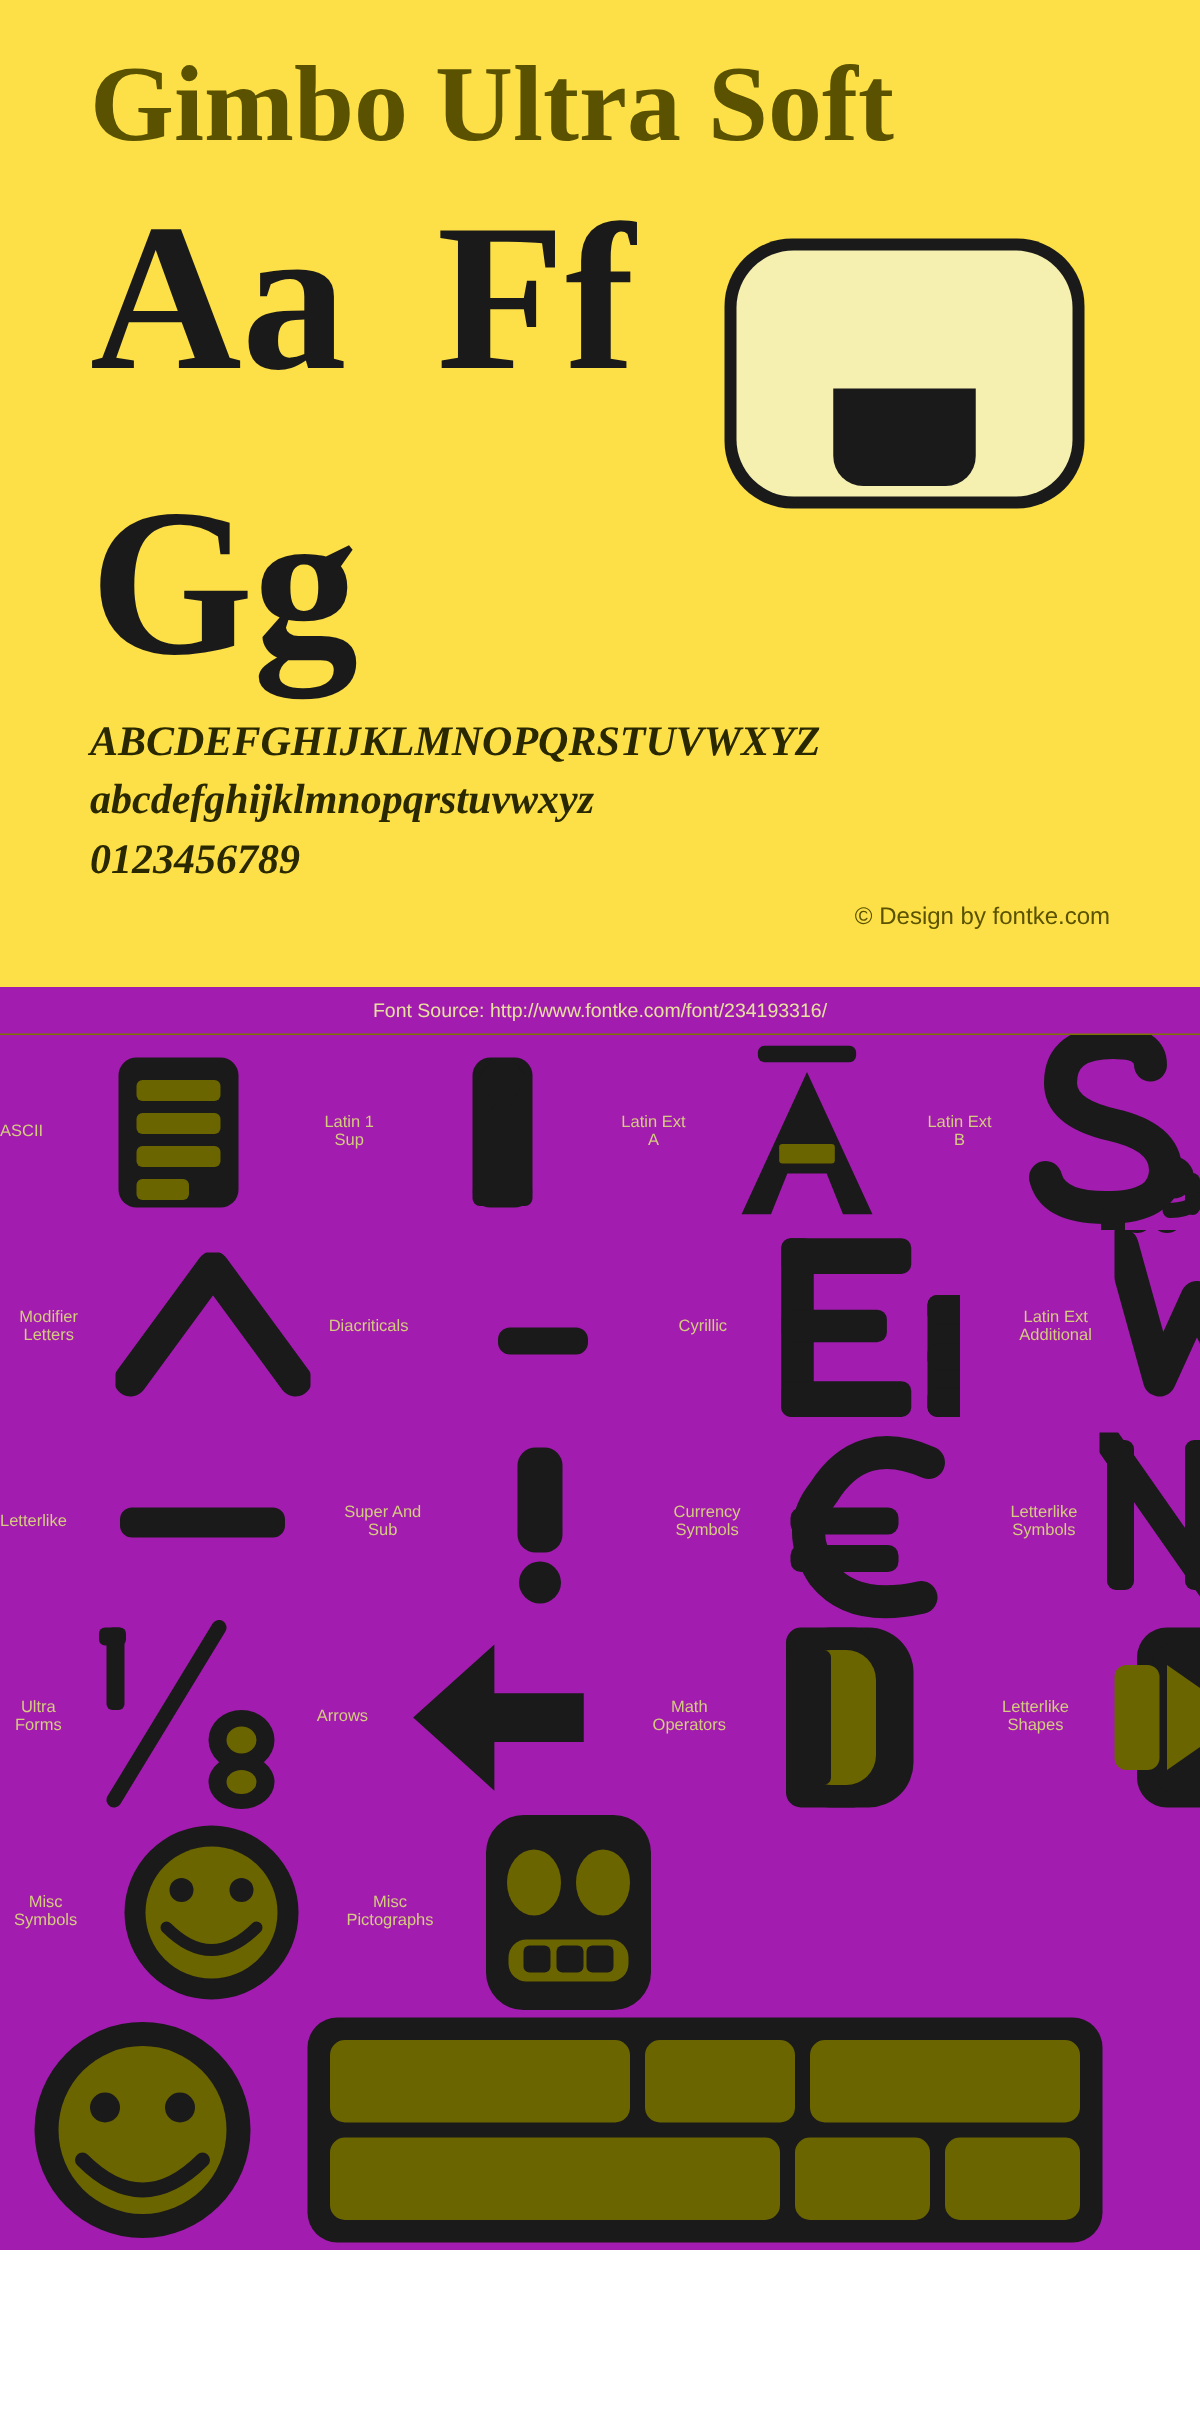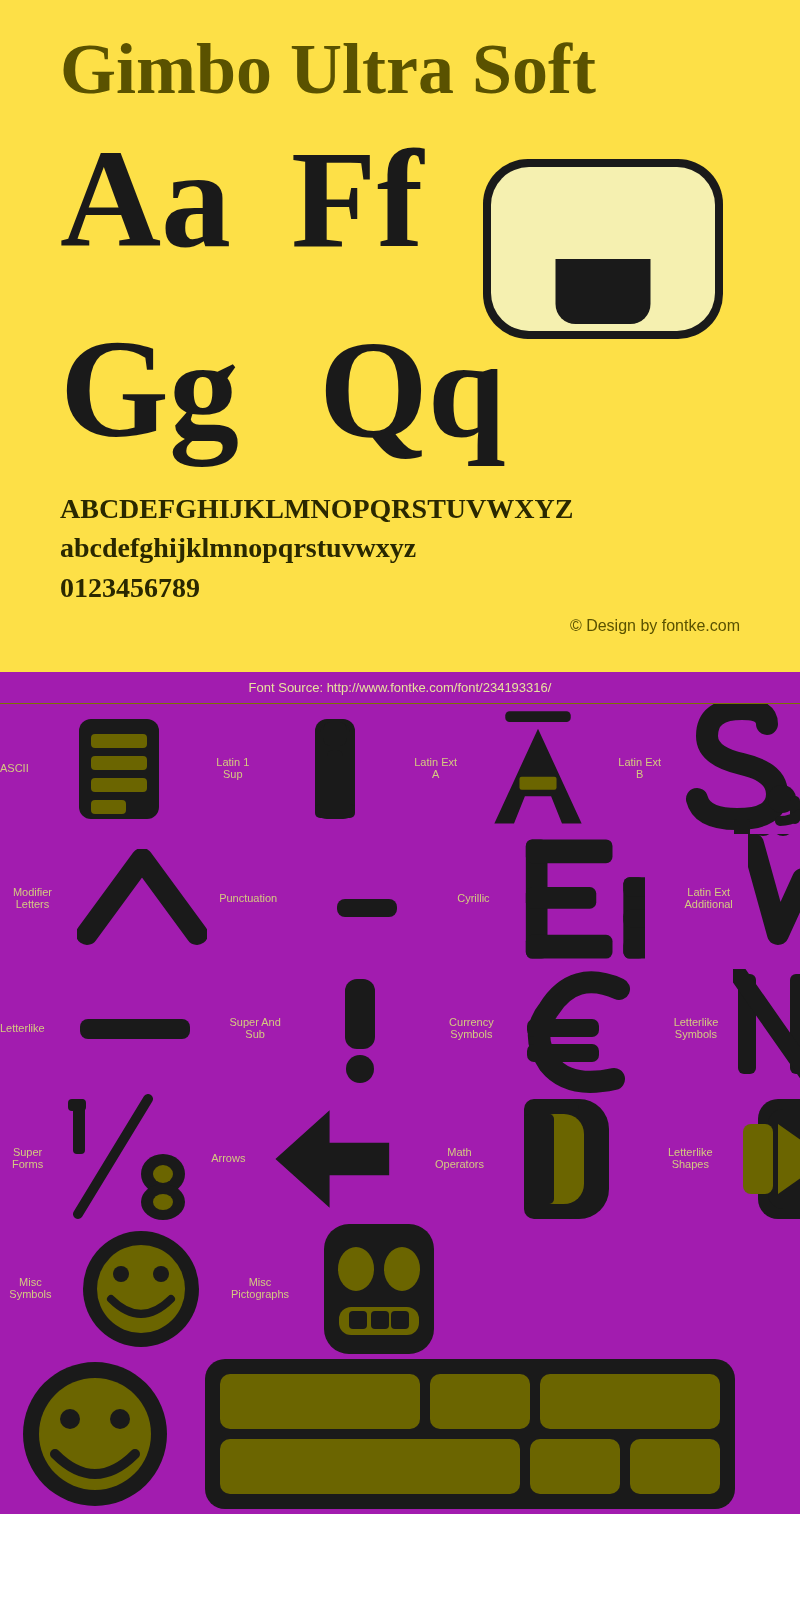--- a/index.html
+++ b/index.html
@@ -24,21 +24,22 @@
     .glyph-large {
       font-size: 140px;
       font-weight: 900;
       color: #1a1a1a;
       font-family: Georgia, serif;
       line-height: 1;
       margin-right: 60px;
     }
 
     .alphabet-section {
-      margin-top: 30px;
+      margin-top: 16px;
+      font-style: italic;
     }
 
     .alphabet-text {
       font-size: 28px;
       font-weight: 900;
       color: #2a2800;
       font-family: Georgia, serif;
       line-height: 1.4;
     }
 
@@ -99,21 +100,20 @@
     <div class="glyph-large">Ff</div>
 
     <div style="width:240px; height:180px; background:#1a1a1a; border-radius:45px; position:relative; margin-top:30px;">
       <div style="position:absolute; top:8px; left:8px; right:8px; bottom:8px; background:#f5f0b0; border-radius:38px;"></div>
       <div style="position:absolute; bottom:15px; left:50%; transform:translateX(-50%); width:95px; height:65px; background:#1a1a1a; border-radius:0 0 20px 20px; z-index:2;"></div>
     </div>
   </div>
 
   <div style="display:flex; align-items:flex-start; margin-top:-20px;">
     <div class="glyph-large">Gg</div>
-    <div class="glyph-large" style="margin-left:20px;">Qq</div>
   </div>
 
   <div class="alphabet-section">
     <div class="alphabet-text">ABCDEFGHIJKLMNOPQRSTUVWXYZ</div>
     <div class="alphabet-text">abcdefghijklmnopqrstuvwxyz</div>
     <div class="alphabet-text">0123456789</div>
   </div>
 
   <div class="copyright">© Design by fontke.com</div>
 </div>
@@ -181,21 +181,21 @@
       <div class="cell-icon-area">
         <svg viewBox="0 0 130 100" width="130" height="100">
 
           <path d="M10,85 L65,10 L120,85" stroke="#1a1a1a" stroke-width="22" fill="none" stroke-linecap="round" stroke-linejoin="round"></path>
 
           <rect x="150" y="50" width="60" height="18" rx="8" fill="#1a1a1a"></rect>
         </svg>
       </div>
     </div>
     <div class="section-cell">
-      <div class="cell-label">Punctuation</div>
+      <div class="cell-label">Diacriticals</div>
       <div class="cell-icon-area">
         <svg viewBox="0 0 100 100" width="100" height="100">
           <rect x="20" y="50" width="60" height="18" rx="8" fill="#1a1a1a"></rect>
         </svg>
       </div>
     </div>
     <div class="section-cell">
       <div class="cell-label">Cyrillic</div>
       <div class="cell-icon-area">
         <svg viewBox="0 0 120 120" width="130" height="130">
@@ -278,21 +278,21 @@
           <rect x="88" y="60" width="55" height="12" rx="4" fill="#1a1a1a"></rect>
           <rect x="88" y="80" width="55" height="12" rx="4" fill="#1a1a1a"></rect>
           <rect x="88" y="100" width="55" height="12" rx="4" fill="#1a1a1a"></rect>
         </svg>
       </div>
     </div>
   </div>
 
   <div class="section-row">
     <div class="section-cell">
-      <div class="cell-label">Super Forms</div>
+      <div class="cell-label">Ultra Forms</div>
       <div class="cell-icon-area">
         <svg viewBox="0 0 130 130" width="130" height="130">
 
           <rect x="5" y="5" width="12" height="55" rx="4" fill="#1a1a1a"></rect>
           <rect x="0" y="5" width="18" height="12" rx="4" fill="#1a1a1a"></rect>
 
           <line x1="10" y1="120" x2="80" y2="5" stroke="#1a1a1a" stroke-width="10" stroke-linecap="round"></line>
 
           <ellipse cx="95" cy="80" rx="22" ry="20" fill="#1a1a1a"></ellipse>
           <ellipse cx="95" cy="80" rx="10" ry="9" fill="#6b6500"></ellipse>

